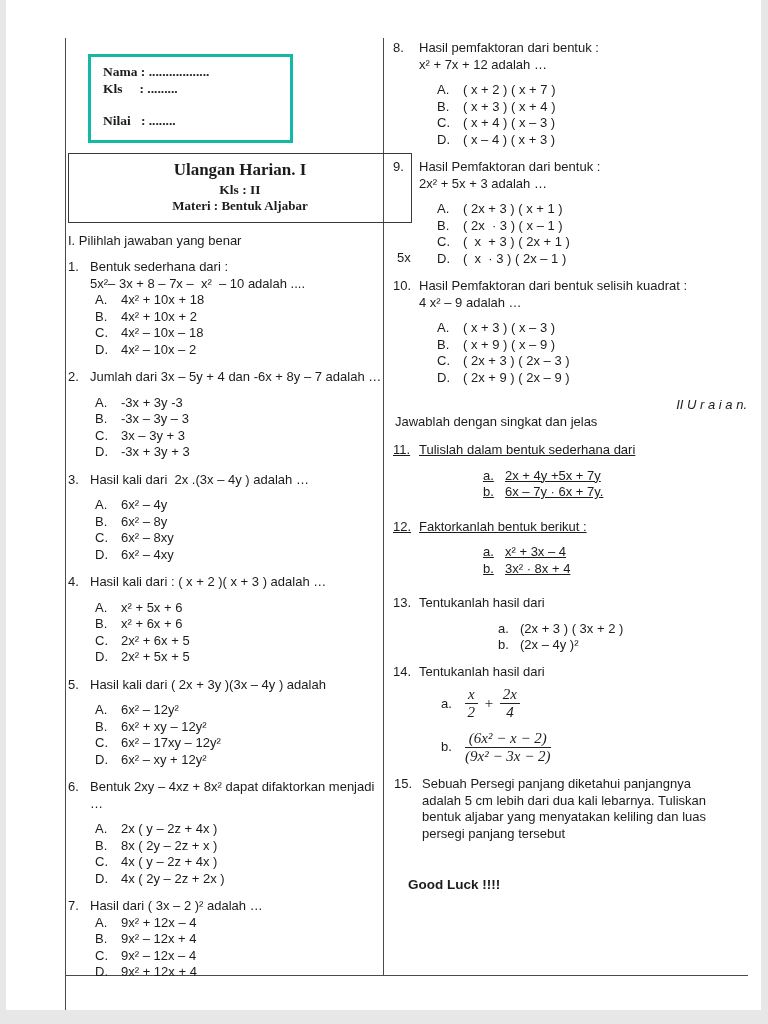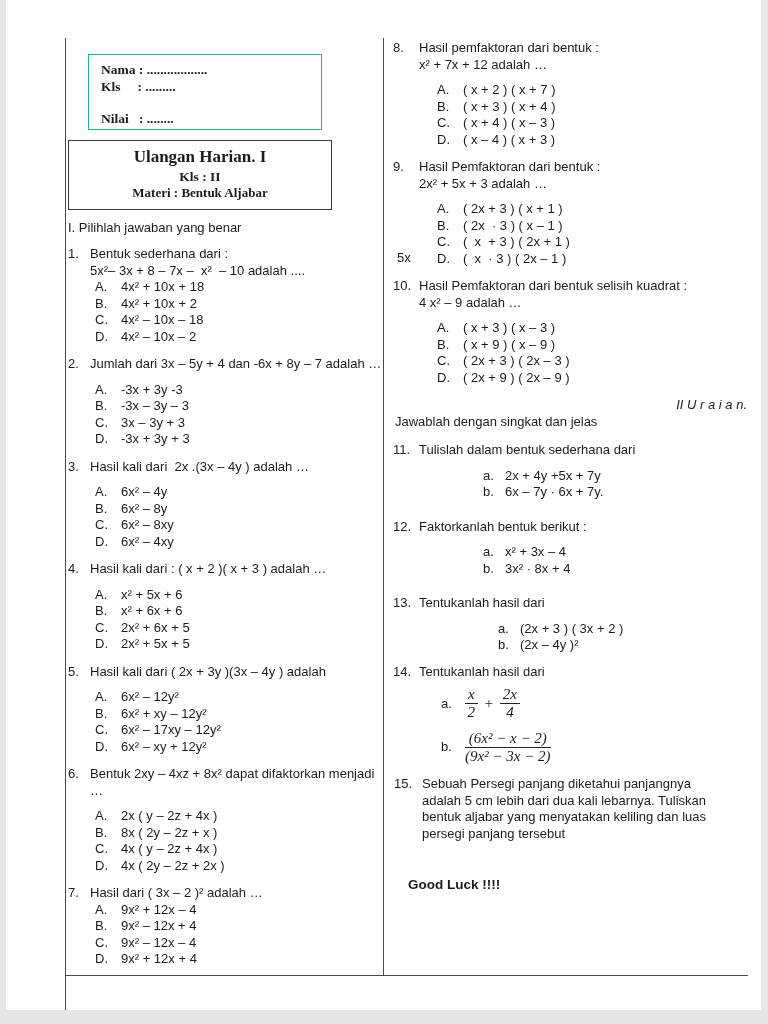--- a/index.html
+++ b/index.html
@@ -8,27 +8,27 @@
   .page { position:absolute; left:6px; top:0; width:755px; height:1010px; background:#ffffff; color:#1c1c1c; font-size:13px; }
   .vline, .hline { position:absolute; background:#4a4a4a; }
   .line-left   { left:59px;  top:38px;  width:1px;  height:972px; }
   .line-center { left:377px; top:38px;  width:1px;  height:937px; }
   .line-bottom { left:59px;  top:975px; width:683px; height:1px; }
   .col { position:absolute; top:40px; line-height:1.27; }
   .col-left  { left:62px;  width:315px; }
   .col-right { left:387px; width:354px; }
   .pre { white-space:pre-wrap; }
 
-  .student-box { margin:14px 0 10px 20px; width:234px; border:1px solid #14b8a6;
-                 padding:6px 10px 2px 12px; font-family:"Liberation Serif", serif;
+  .student-box { margin:14px 0 10px 20px; width:205px; border:3px solid #14b8a6;
+                 padding:6px 10px 11px 12px; font-family:"Liberation Serif", serif;
                  font-weight:bold; font-size:13.5px; }
   .sb-line { white-space:pre; }
   .sb-nilai { margin-top:15px; }
 
-  .title-box { width:264px; border:1px solid #3a3a3a; text-align:center;
+  .title-box { width:344px; border:1px solid #3a3a3a; text-align:center;
                padding:5px 4px 7px; font-family:"Liberation Serif", serif;
                font-weight:bold; margin-bottom:10px; }
   .tb-title  { font-size:17px; }
   .tb-kls    { font-size:13.5px; }
   .tb-materi { font-size:13px; }
 
   .section-heading { margin-bottom:10px; }
   .q { margin-bottom:11px; }
   .stem-row { display:flex; }
   .qnum { flex:0 0 22px; }
@@ -39,21 +39,21 @@
   .gap { height:9px; }
   .opts { margin-left:27px; }
   .col-right .opts { margin-left:44px; }
   .opt { display:flex; }
   .letter { flex:0 0 26px; }
   .rel { position:relative; }
   .margin-note { position:absolute; left:-40px; bottom:1px; }
 
   .part2-head { font-style:italic; margin-left:26px;text-align:right; }
   .part2-sub  { margin-left:2px; margin-bottom:12px; }
-  .q-essay { margin-bottom:18px; }
+  .q-essay { margin-bottom:18px;text-decoration:underline; }
   .q13 { margin-bottom:10px; }
   .ind-90  { margin-left:90px; }
   .ind-105 { margin-left:105px; }
   .sub { display:flex; }
   .sletter { flex:0 0 22px; }
 
   .math-row { margin:6px 0 8px 48px; display:flex; align-items:center; gap:6px;
               font-family:"Liberation Serif", serif; font-style:italic; font-size:15px; }
   .math-row .mlabel { font-family:"Liberation Sans", sans-serif; font-style:normal;
                       font-size:13px; width:18px; }

